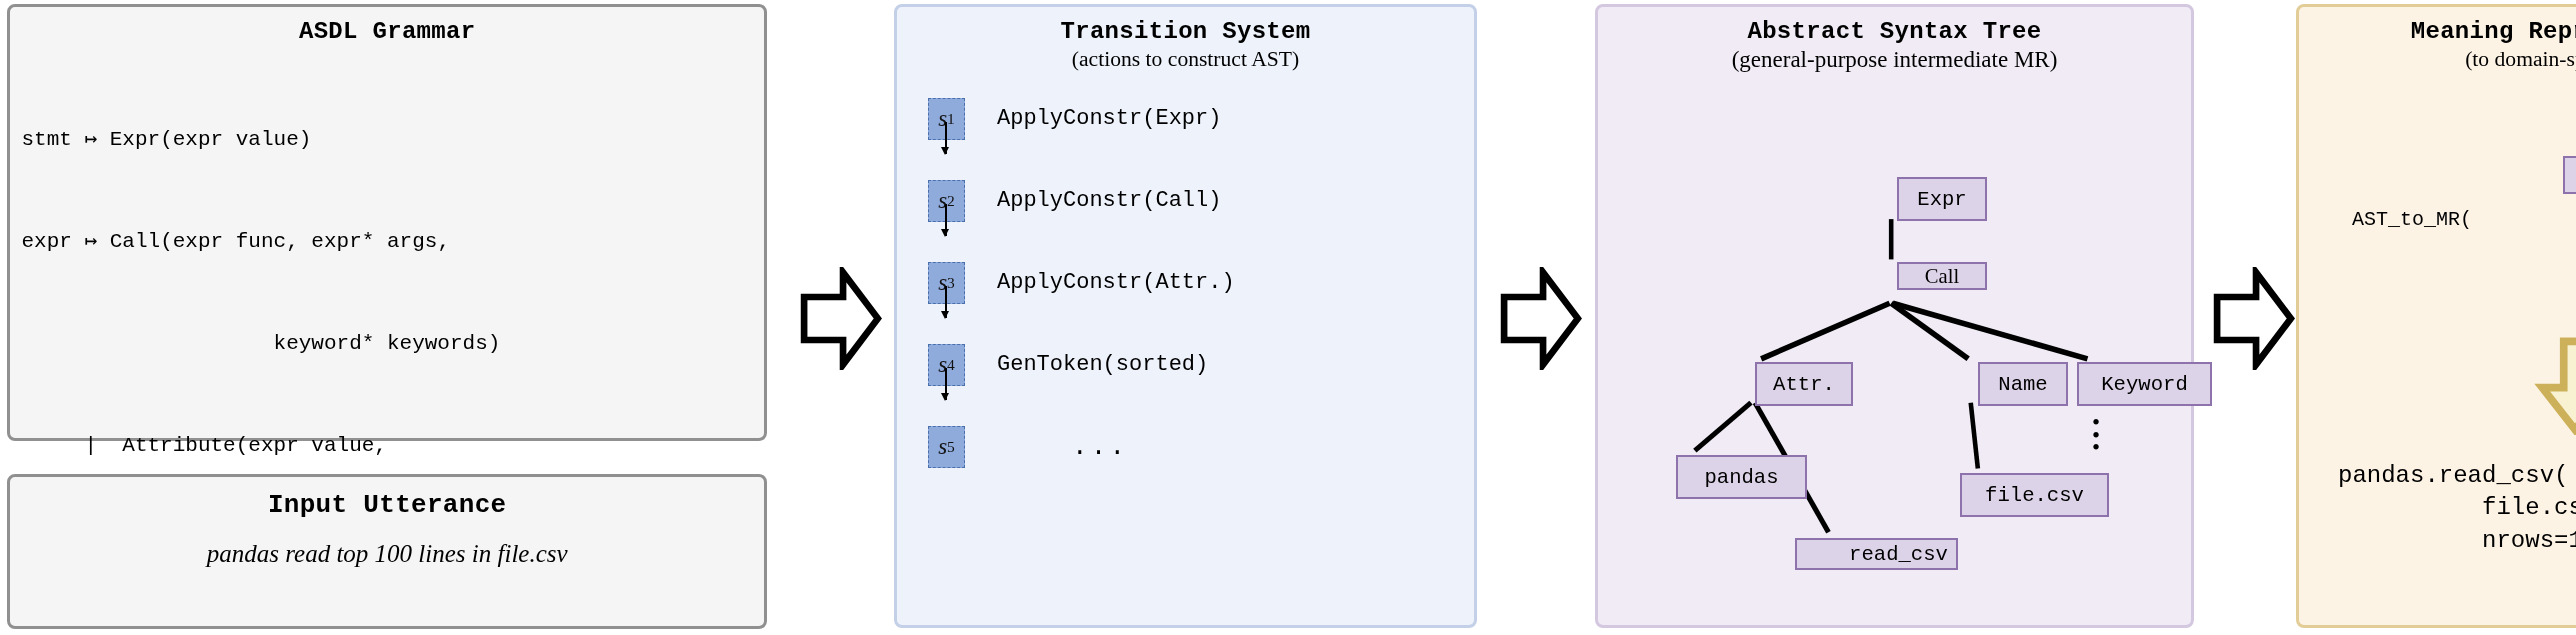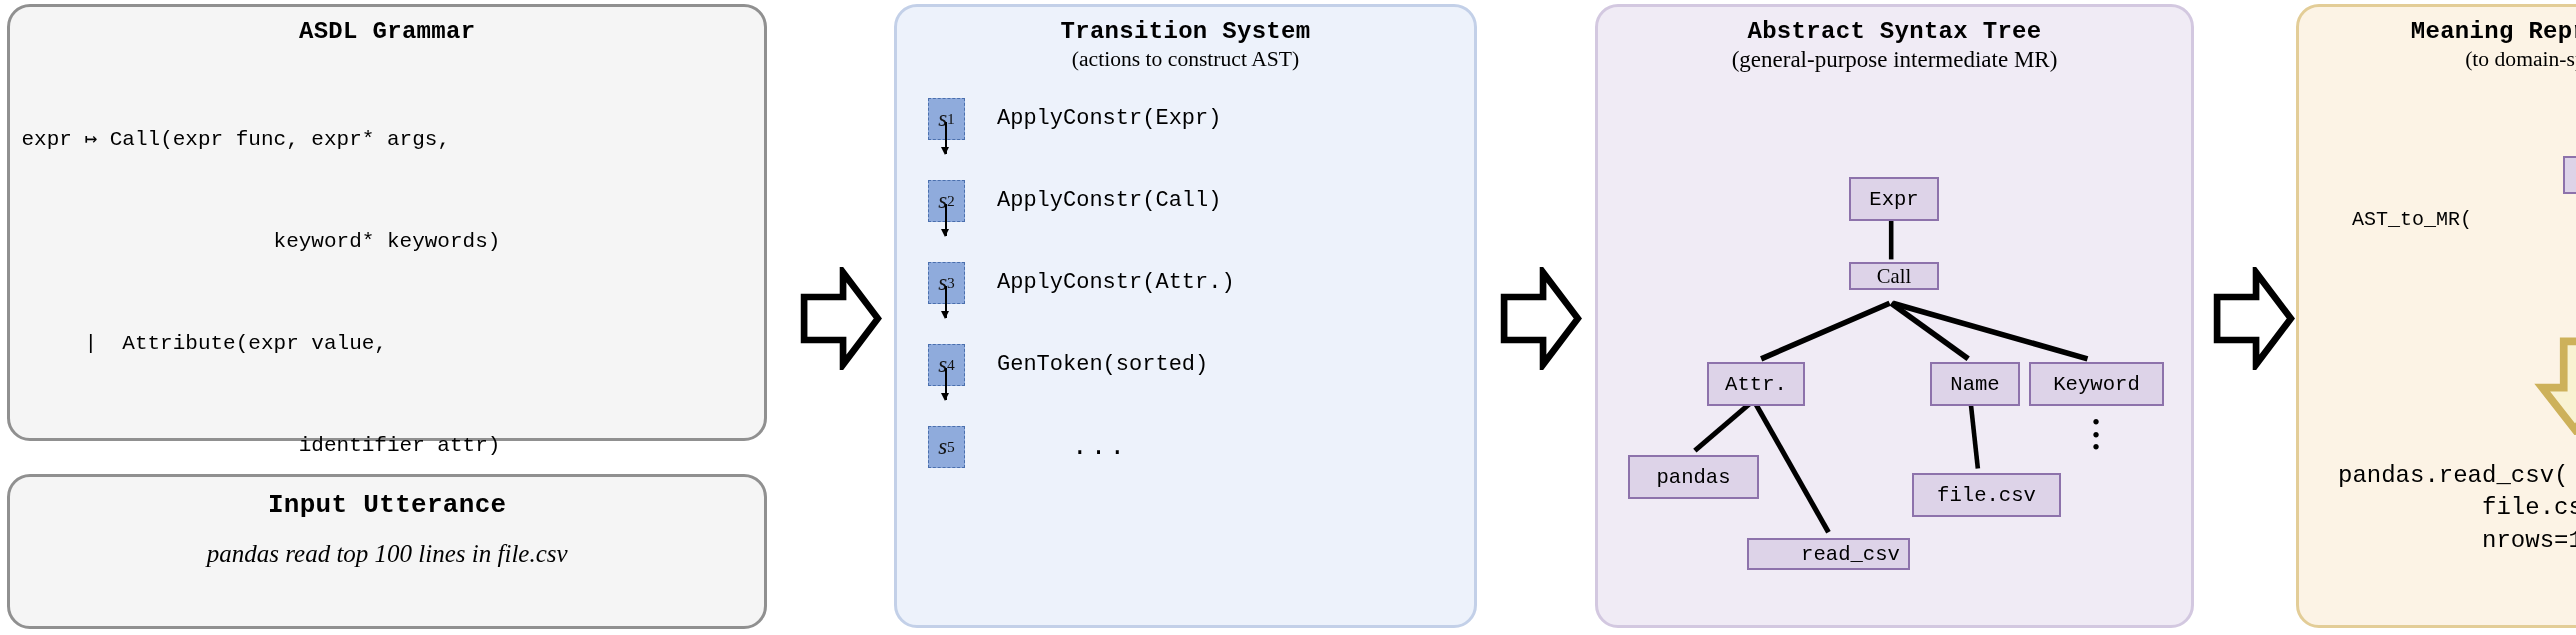--- a/index.html
+++ b/index.html
@@ -10,21 +10,21 @@
     width: 2855px; height: 635px;
     position: relative;
     overflow: hidden;
     font-family: "Liberation Serif", serif;
   }
 
   
   .panel {
     position: absolute;
     box-sizing: border-box;
-    border-radius: 23px;
+    border-radius: 8px;
   }
   .panel-title {
     font-family: "Liberation Mono", monospace;
     font-weight: bold;
     text-align: center;
     color: #000;
     letter-spacing: 0.3px;
   }
   .panel-sub {
     font-family: "Liberation Serif", serif;
@@ -151,20 +151,21 @@
     background: #ddd3e8;
     border: 2.6px solid #8d72ab;
     display: flex;
     align-items: center;
     justify-content: center;
     font-family: "Liberation Mono", monospace;
     font-size: 20.6px;
     color: #000;
     white-space: nowrap;
     z-index: 2;
+    margin-left: 48px;
   }
   .vdots {
     position: absolute;
     z-index: 2;
     font-family: "Liberation Serif", serif;
     font-size: 23px;
     line-height: 0.55;
     color: #000;
     text-align: center;
   }
@@ -203,20 +204,21 @@
     color: #000;
     white-space: pre;
   }
 </style>
 </head>
 <body>
 
 <div class="panel" id="panel-grammar">
   <div class="panel-title">ASDL Grammar</div>
   <div class="grammar-lines">
+    <span class="gline">stmt ↦ Expr(expr value)</span>
     <span class="gline">expr ↦ Call(expr func, expr* args,</span>
     <span class="gline">                    keyword* keywords)</span>
     <span class="gline">     |  Attribute(expr value,</span>
     <span class="gline">                      identifier attr)</span>
     
     
   </div>
 </div>
 
 <div class="panel" id="panel-utterance">

